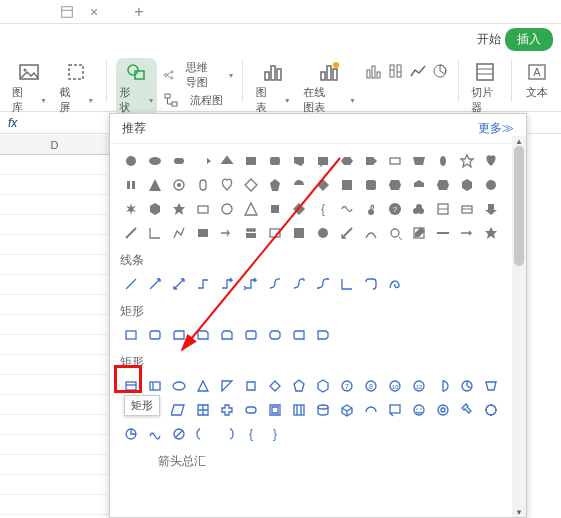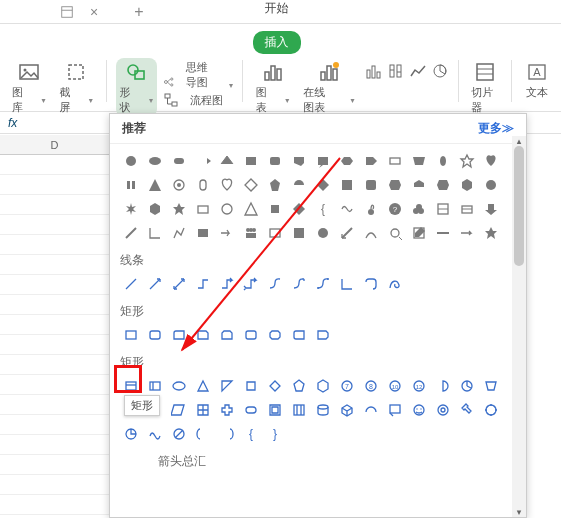--- a/index.html
+++ b/index.html
@@ -1,46 +1,46 @@
 <!DOCTYPE html>
 <html><head>
 <meta charset="utf-8">
 <style>
   * { box-sizing: border-box; margin: 0; padding: 0; font-family: "Microsoft YaHei", Arial, sans-serif; }
   body { width: 561px; height: 518px; background: #fff; overflow: hidden; font-size: 12px; color: #444; position: relative; }
   .titlebar { height: 24px; display: flex; align-items: center; padding-left: 60px; gap: 16px; background: #fff; border-bottom: 1px solid #e0e0e0;}
   .titlebar .sheet-icon { width:14px; height:14px; }
   .titlebar .close-x { font-size: 14px; color:#888; }
   .titlebar .plus { font-size: 16px; color:#888; margin-left: 20px;}
-  .tabbar { height: 30px; display:flex; justify-content:flex-end; align-items:center; gap:14px; padding-right:8px;flex-direction:column;}
+  .tabbar { height: 30px; display:flex; justify-content:flex-end; align-items:center; gap:4px; padding-right:8px;}
   .tabbar .tab { font-size:12px; color:#444; }
   .tabbar .insert-btn { background:#2fa84f; color:#fff; padding:3px 12px; border-radius:10px; font-size:12px;}
   .ribbon { height: 58px; display:flex; align-items:flex-start; padding: 4px 8px; gap:6px; border-bottom:1px solid #e0e0e0;}
   .rgroup { display:flex; flex-direction:column; align-items:center; gap:1px; padding:2px 4px;}
   .rgroup .glyph { width:24px; height:24px; display:flex; align-items:center; justify-content:center; color:#6b6b6b;}
   .rgroup .lbl { font-size:11px; color:#555; display:flex; align-items:center; gap:15px;}
   .caret { font-size:8px; color:#888;}
   .rgroup.active { background:#d8e8dc; border-radius:8px; padding:2px 4px;}
   .vline { width:1px; height:42px; background:#e0e0e0; margin:2px 3px;}
   .rsmall { display:flex; flex-direction:column; gap:2px; padding-top:2px;}
-  .rsmall .row { display:flex; align-items:flex-end; gap:11px; font-size:11px; color:#555;}
+  .rsmall .row { display:flex; align-items:center; gap:11px; font-size:11px; color:#555;}
   .rsmall .row svg { width:16px; height:16px;}
   .chartcluster { display:flex; gap:4px; align-items:center; padding-top:4px;}
   .chartcluster svg { width:18px; height:18px;}
   .fxbar { height:22px; display:flex; align-items:center; border-bottom:1px solid #e0e0e0; padding-left:8px;}
   .fxbar .fx { font-style:italic; font-size:12px; color:#0c4a6e; width:20px;}
   .fxbar input { flex:1; border:none; outline:none; font-size:12px; height:18px;}
   .gridarea { position:absolute; left:0; top:135px; width:110px; height:380px; }
   .colhead { height:20px; display:flex;}
   .colhead div { flex:1; border-right:1px solid #e6e6e6; border-bottom:1px solid #ccc; text-align:center; line-height:20px; font-size:11px; color:#666; background:#f4f4f4;}
   .grow { height:20px; display:flex;}
   .grow div { flex:1; border-right:1px solid #eee; border-bottom:1px solid #eee;}
   
   .panel { position:absolute; left:109px; top:113px; width:418px; height:405px; background:#fff; border:1px solid #ccc; box-shadow:0 2px 8px rgba(0,0,0,.2); display:flex; flex-direction:column;}
-  .panel-head { display:flex; justify-content:space-between; align-items:center; padding:6px 12px; border-bottom:1px solid #eee;font-weight:bold;}
+  .panel-head { display:flex; justify-content:space-between; align-items:center; padding:6px 12px; border-bottom:1px solid #eee;}
   .panel-head .title { font-size:12px; color:#444;}
   .panel-head .more { font-size:12px; color:#2a6bd8;}
   .panel-body { flex:1; overflow:hidden; padding:4px 10px;}
   .shaperow { display:flex; flex-wrap:wrap; gap:2px; margin:2px 0;}
   .ico { width:22px; height:22px; display:flex; align-items:center; justify-content:center; color:#7b7b7b;}
   .ico svg { width:16px; height:16px; }
   .sec-title { font-size:12px; color:#444; margin:8px 0 4px;}
   .blue .ico { color:#3b6fc9;}
   .red-box { position:absolute; border:3px solid #e11; pointer-events:none;}
   .scrollbar { position:absolute; right:0; top:22px; bottom:0; width:14px; background:#f2f2f2;}

